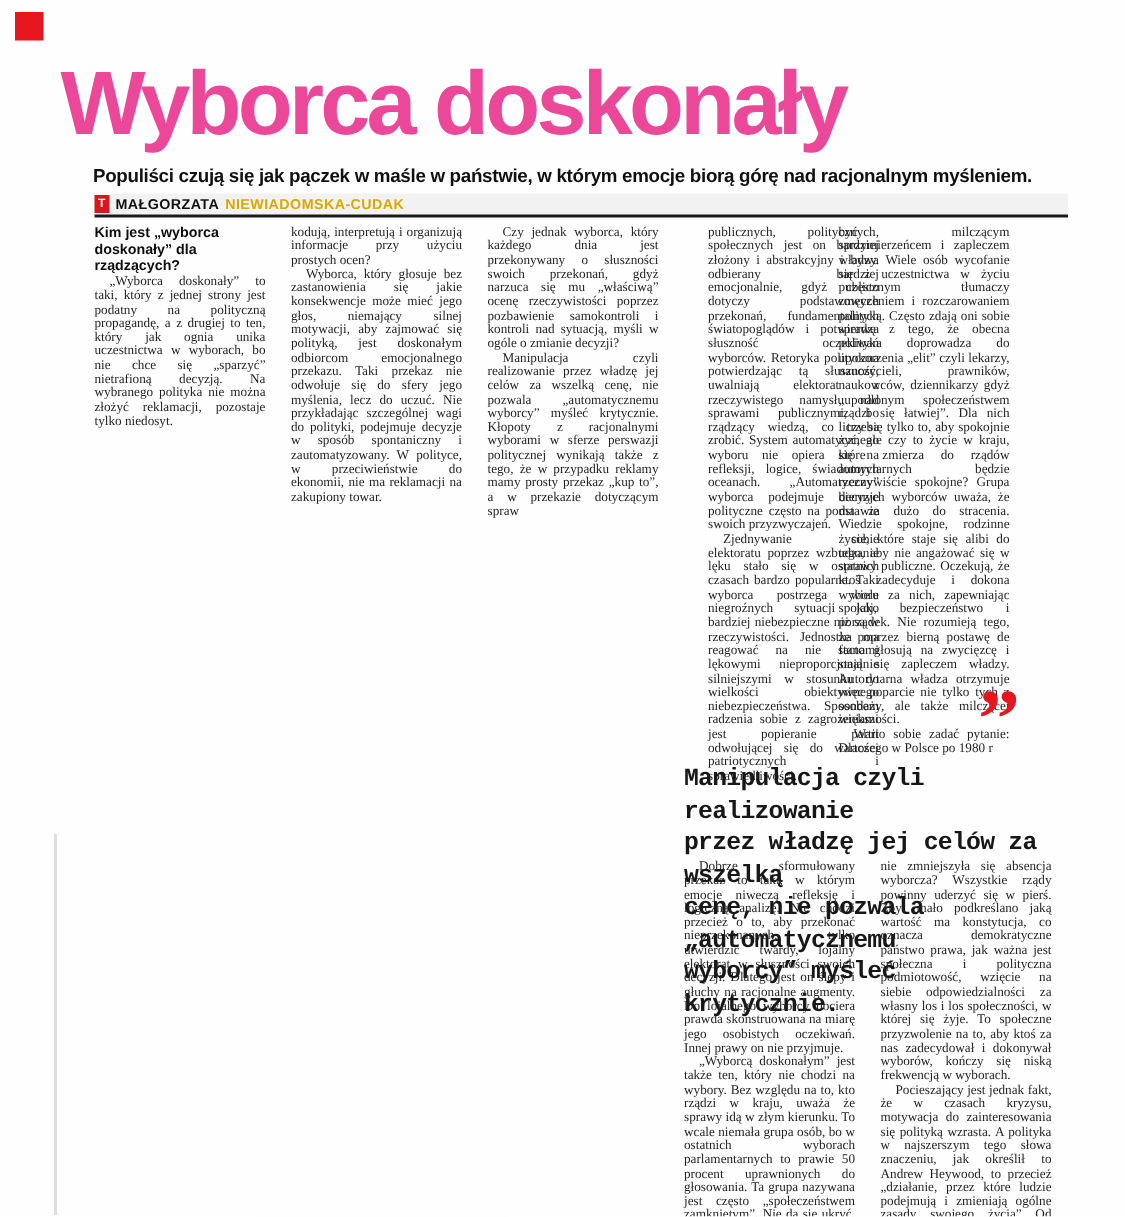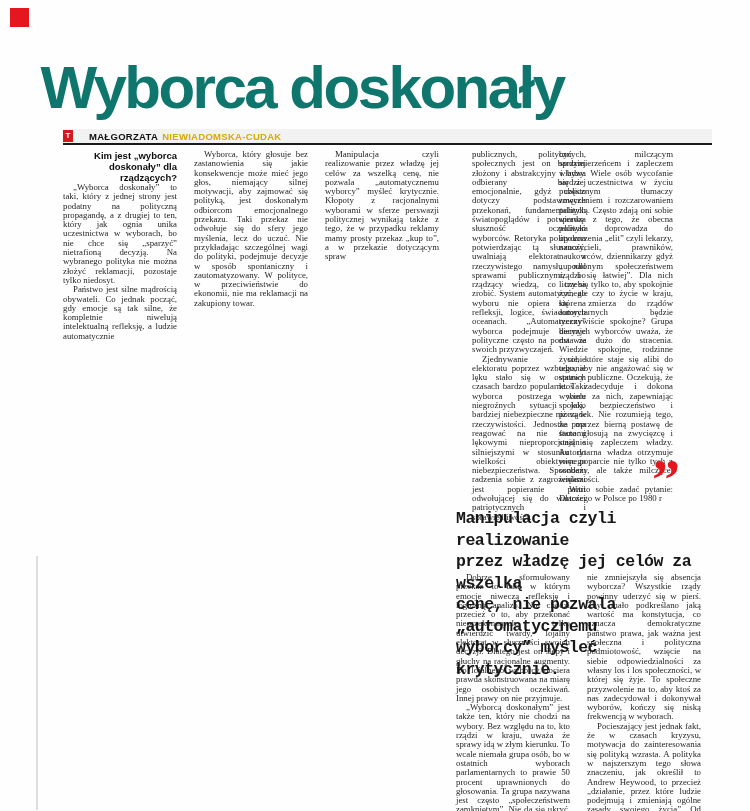--- a/index.html
+++ b/index.html
@@ -3,91 +3,93 @@
 <meta charset="utf-8">
 <title>Wyborca doskonały</title>
 <style>
   html,body{margin:0;padding:0;background:#ffffff;}
   #page{position:relative;width:750px;height:811px;background:#fffefe;overflow:hidden;
         font-family:"Liberation Serif",serif;}
   .abs{position:absolute;}
 
   
   #logo-square{left:10px;top:8px;width:19px;height:19px;background:#e5161d;}
-  #headline{left:0;top:38px;width:604px;text-align:center;color:#0f766e;
+  #headline{left:0;top:38px;width:604px;text-align:center;color:#ec4899;
             font-family:"Liberation Sans",sans-serif;font-weight:900;
-            font-size:60px;line-height:62px;letter-spacing:-2.5px;margin-top:19px;}
+            font-size:60px;line-height:62px;letter-spacing:-2.5px;}
   #standfirst{left:40px;top:110px;width:670px;text-align:center;color:#101010;
               font-family:"Liberation Sans",sans-serif;font-weight:bold;
               font-size:12.5px;line-height:14px;letter-spacing:-0.2px;}
 
   
   #byline-bar{left:63px;top:129px;width:649px;height:14px;background:#f2f2f2;
               display:flex;align-items:center;gap:4px;
               font-family:"Liberation Sans",sans-serif;font-weight:bold;font-size:9.5px;
               letter-spacing:0.3px;}
   #byline-icon{width:10px;height:12px;background:#d7171e;color:#ffffff;
                font-size:8px;line-height:12px;text-align:center;flex:0 0 auto;}
-  .byline-first{color:#111111;margin-left:12px;}
+  .byline-first{color:#111111;}
   .byline-last{color:#d8a900;text-align:center;}
   #byline-rule{left:63px;top:143px;width:649px;height:2px;background:#1a1a1a;}
 
   
   #fold-line{left:36px;top:556px;width:2px;height:254px;background:#dedede;}
 
   
   .col{width:114px;top:150px;font-size:8.8px;line-height:9.3px;text-align:justify;
        color:#1f1f1f;}
   #col-1{left:63px;}  #col-2{left:194px;} #col-3{left:325px;}
   #col-4{left:472px;} #col-5{left:559px;}
   #col-4b{left:456px;top:573px;} #col-5b{left:587px;top:573px;}
   .col p{margin:0;}
   .p-indent{text-indent:10px;}
   .leadin{font-family:"Liberation Sans",sans-serif;font-weight:bold;
-          font-size:9.5px;line-height:11px;text-align:right;color:#0d0d0d;
+          font-size:9.5px;line-height:11px;text-align:left;color:#0d0d0d;
           margin:0 0 9px 0;}
 
   
   #pull-quote{left:456px;top:479px;width:252px;
               font-family:Liberation Mono, monospace;font-weight:bold;
               font-size:16.5px;line-height:21.5px;letter-spacing:-0.5px;
               color:#171717;white-space:pre-line;text-align:left;margin-top:29px;}
   #quote-mark{left:652px;top:452px;color:#e5161d;font-family:"Liberation Serif",serif;
               font-weight:bold;font-size:56px;line-height:56px;}
 </style>
 </head>
 <body>
 
 <div id="page">
 
   <div class="abs" id="logo-square"></div>
 
   <div class="abs" id="headline">Wyborca doskonały</div>
 
+  <div class="abs" id="standfirst">Populiści czują się jak pączek w maśle w państwie, w którym emocje biorą górę nad racjonalnym myśleniem.</div>
 
   <div class="abs" id="byline-bar">
     <span id="byline-icon">T</span>
     <span class="byline-first">MAŁGORZATA</span>
     <span class="byline-last">NIEWIADOMSKA-CUDAK</span>
   </div>
   <div class="abs" id="byline-rule"></div>
 
   <div class="abs" id="fold-line"></div>
 
   <div class="abs col" id="col-1">
     <p class="leadin">Kim jest „wyborca doskonały” dla rządzących?</p>
     <p class="p-indent">„Wyborca doskonały” to taki, który z jednej strony jest podatny na polityczną propagandę, a z drugiej to ten, który jak ognia unika uczestnictwa w wyborach, bo nie chce się „sparzyć” nietrafioną decyzją. Na wybranego polityka nie można złożyć reklamacji, pozostaje tylko niedosyt.</p>
-    <p class="p-indent">Państwo jest silne mądrością obywateli. Co jednak począć, gdy emocje są tak silne, że kompletnie niwelują intelektualną refleksję, a ludzie automatycznie</p>
   </div>
 
   <div class="abs col" id="col-2">
+    <p>kodują, interpretują i organizują informacje przy użyciu prostych ocen?</p>
     <p class="p-indent">Wyborca, który głosuje bez zastanowienia się jakie konsekwencje może mieć jego głos, niemający silnej motywacji, aby zajmować się polityką, jest doskonałym odbiorcom emocjonalnego przekazu. Taki przekaz nie odwołuje się do sfery jego myślenia, lecz do uczuć. Nie przykładając szczególnej wagi do polityki, podejmuje decyzje w sposób spontaniczny i zautomatyzowany. W polityce, w przeciwieństwie do ekonomii, nie ma reklamacji na zakupiony towar.</p>
   </div>
 
   <div class="abs col" id="col-3">
+    <p class="p-indent">Czy jednak wyborca, który każdego dnia jest przekonywany o słuszności swoich przekonań, gdyż narzuca się mu „właściwą” ocenę rzeczywistości poprzez pozbawienie samokontroli i kontroli nad sytuacją, myśli w ogóle o zmianie decyzji?</p>
     <p class="p-indent">Manipulacja czyli realizowanie przez władzę jej celów za wszelką cenę, nie pozwala „automatycznemu wyborcy” myśleć krytycznie. Kłopoty z racjonalnymi wyborami w sferze perswazji politycznej wynikają także z tego, że w przypadku reklamy mamy prosty przekaz „kup to”, a w przekazie dotyczącym spraw</p>
   </div>
 
   <div class="abs col" id="col-4">
     <p>publicznych, politycznych, społecznych jest on bardziej złożony i abstrakcyjny i bywa odbierany bardziej emocjonalnie, gdyż często dotyczy podstawowych przekonań, fundamentalnych światopoglądów i potwierdza słuszność oczekiwań wyborców. Retoryka polityczna potwierdzając tą słuszność, uwalniają elektorat z rzeczywistego namysłu nad sprawami publicznymi, bo rządzący wiedzą, co trzeba zrobić. System automatycznego wyboru nie opiera się na refleksji, logice, świadomych oceanach. „Automatyczny” wyborca podejmuje decyzje polityczne często na podstawie swoich przyzwyczajeń.</p>
     <p class="p-indent">Zjednywanie sobie elektoratu poprzez wzbudzanie lęku stało się w ostatnich czasach bardzo popularne. Taki wyborca postrzega wiele niegroźnych sytuacji jako bardziej niebezpieczne niż są w rzeczywistości. Jednostka ma reagować na nie stanami lękowymi nieproporcjonalnie silniejszymi w stosunku do wielkości obiektywnego niebezpieczeństwa. Sposobem radzenia sobie z zagrożeniami jest popieranie partii odwołującej się do wartości patriotycznych i sprawiedliwości.</p>
   </div>
 
   <div class="abs col" id="col-5">
     <p>być milczącym sprzymierzeńcem i zapleczem władzy. Wiele osób wycofanie się z uczestnictwa w życiu publicznym tłumaczy zmęczeniem i rozczarowaniem polityką. Często zdają oni sobie sprawę z tego, że obecna polityka doprowadza do upokorzenia „elit” czyli lekarzy, nauczycieli, prawników, naukowców, dziennikarzy gdyż „upodlonym społeczeństwem rządzi się łatwiej”. Dla nich liczy się tylko to, aby spokojnie żyć, ale czy to życie w kraju, które zmierza do rządów autorytarnych będzie rzeczywiście spokojne? Grupa biernych wyborców uważa, że ma za dużo do stracenia. Wiedzie spokojne, rodzinne życie, które staje się alibi do tego, aby nie angażować się w sprawy publiczne. Oczekują, że ktoś zadecyduje i dokona wyboru za nich, zapewniając spokój, bezpieczeństwo i porządek. Nie rozumieją tego, że poprzez bierną postawę de facto głosują na zwycięzcę i stają się zapleczem władzy. Autorytarna władza otrzymuje więc poparcie nie tylko tych z sondaży, ale także milczącej większości.</p>

